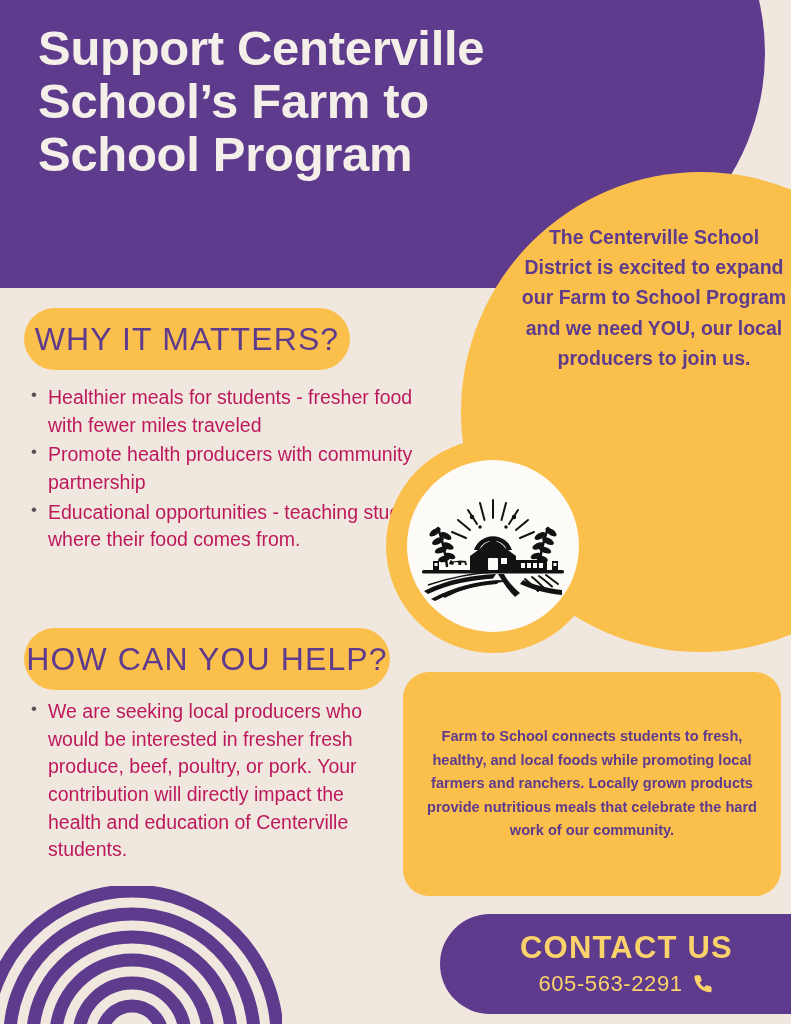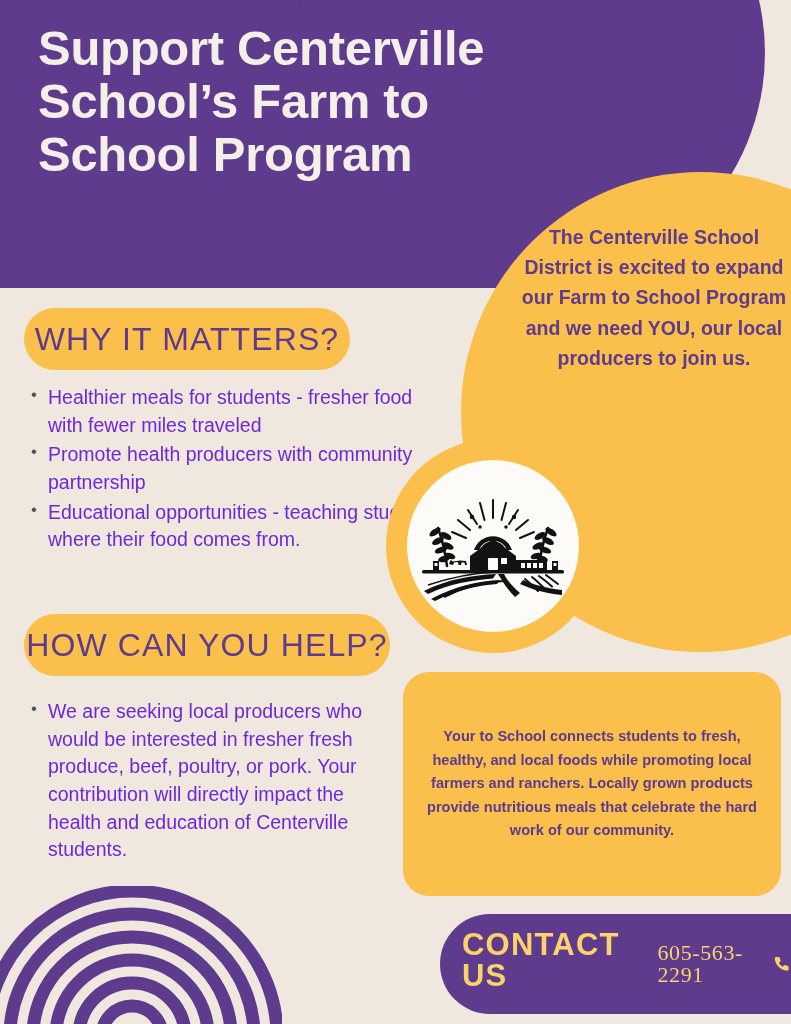--- a/index.html
+++ b/index.html
@@ -97,30 +97,30 @@
     background: #FBBF4C;
     border-radius: 40px;
     color: #5E3B8C;
     display: flex;
     align-items: center;
     justify-content: center;
     letter-spacing: 1.1px;
     font-size: 32px;
   }
   .pill-why  { left: 24px; top: 308px; width: 326px; height: 62px; }
-  .pill-how  { left: 24px; top: 614px; width: 366px; height: 62px; }
+  .pill-how  { left: 24px; top: 628px; width: 366px; height: 62px; }
 
   ul.bullets {
     margin: 0;
     padding: 0 0 0 22px;
     list-style: none;
   }
   ul.bullets li {
     position: relative;
-    color: #6d28d9;
+    color: #be185d;
     font-size: 19.5px;
     line-height: 1.42;
     margin-bottom: 2px;
   }
   ul.bullets li::before {
     content: "\2022";
     position: absolute;
     left: -17px;
     top: -1px;
     font-size: 17px;
@@ -152,39 +152,38 @@
   }
 
   
   .contact-bar {
     left: 440px; top: 914px;
     width: 351px; height: 100px;
     background: #5E3B8C;
     border-top-left-radius: 52px;
     border-bottom-left-radius: 52px;
     display: flex;
-    flex-direction: row;
+    flex-direction: column;
     align-items: center;
     justify-content: center;
   }
   .contact-title {
     color: #FBD36A;
     font-size: 31px;
     font-weight: bold;
     letter-spacing: 1.2px;
     line-height: 1;
     margin-bottom: 9px;
     padding-left: 22px;
   }
   .contact-row {
     display: flex;
     align-items: center;
     gap: 8px;
     padding-left: 22px;
-    font-family: Liberation Serif, serif;
   }
   .contact-phone {
     color: #FBD36A;
     font-size: 22px;
     letter-spacing: 0.6px;
     line-height: 1;
   }
   .phone-icon { display: block; }
 </style>
 </head>
@@ -307,21 +306,21 @@
           <path d="M228 172 C238 180 246 188 254 196"></path>
           <path d="M242 170 C252 177 260 184 268 191"></path>
           <path d="M256 168 C264 174 272 180 280 186"></path>
         </g>
         <path d="M204 186 C226 196 252 204 288 208 L288 198 C254 194 228 186 210 178 Z"></path>
       </g>
     </svg>
   </div>
 
   <div class="layer info-card">
-    <p>Your to School connects students to fresh, healthy, and local foods while promoting local farmers and ranchers.  Locally grown products provide nutritious meals that celebrate the hard work of our community.</p>
+    <p>Farm to School connects students to fresh, healthy, and local foods while promoting local farmers and ranchers.  Locally grown products provide nutritious meals that celebrate the hard work of our community.</p>
   </div>
 
   <div class="layer contact-bar">
     <div class="contact-title">CONTACT US</div>
     <div class="contact-row">
       <span class="contact-phone">605-563-2291</span>
       <svg class="phone-icon" width="24" height="24" viewBox="0 0 24 24">
         <path d="M7.8 3.2 c1.1 0 1.6 .5 1.9 1.5 l.9 3.1 c.2 .8 .0 1.3 -.6 1.7 l-1.4 .9 c1 2.1 2.6 3.8 4.8 4.9 l.9 -1.4 c.4 -.6 .9 -.8 1.7 -.6 l3.1 .9 c1 .3 1.5 .8 1.5 1.9 l0 2.3 c0 1.2 -.8 2 -2 1.9 C10.3 19.6 4.4 13.7 3.4 5.3 c-.1 -1.2 .7 -2.1 1.9 -2.1 z" fill="#FBD36A"></path>
       </svg>
     </div>

